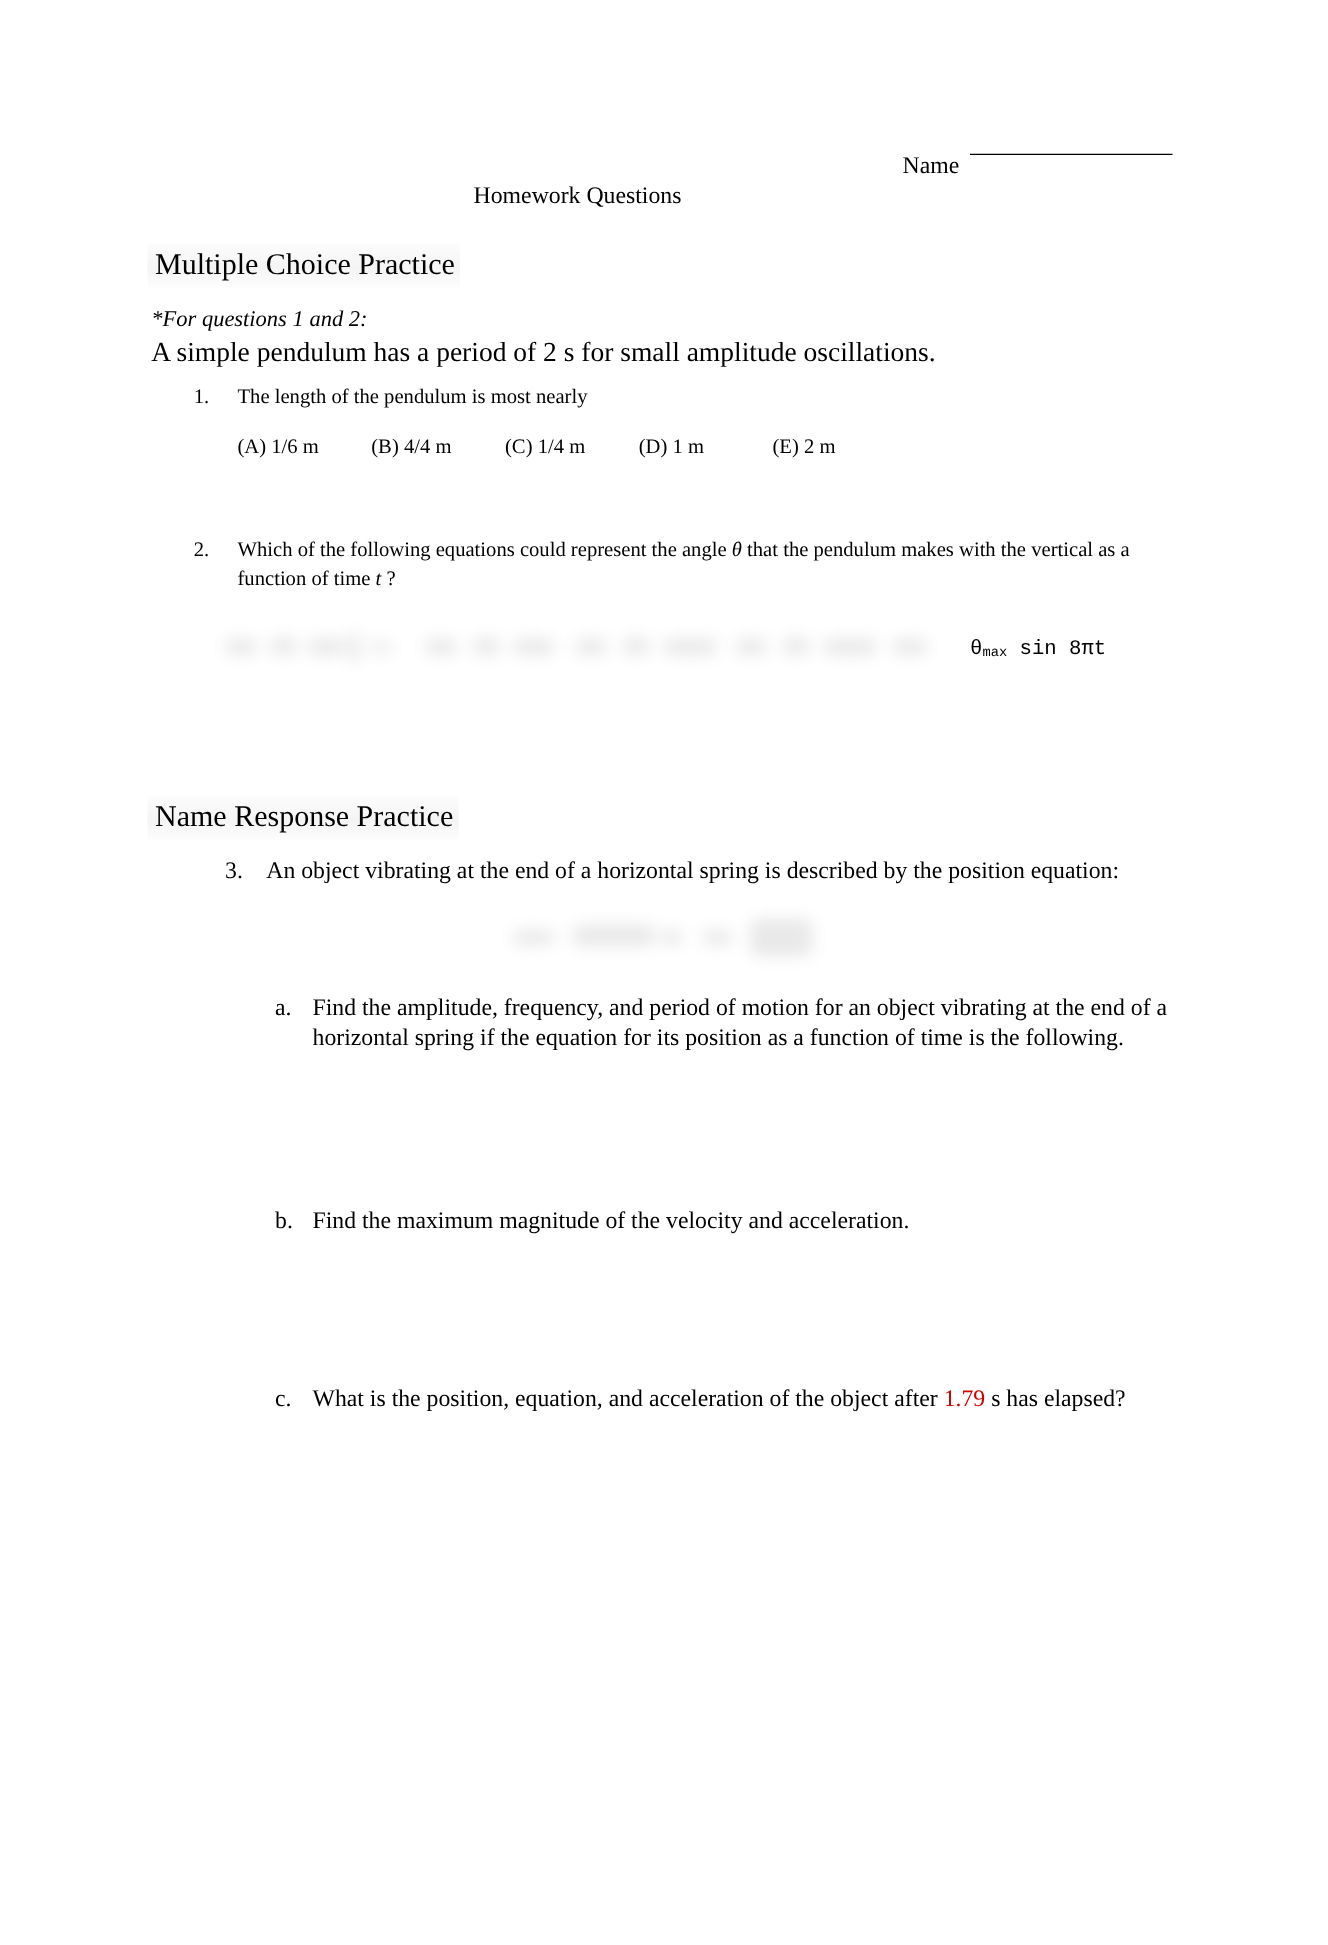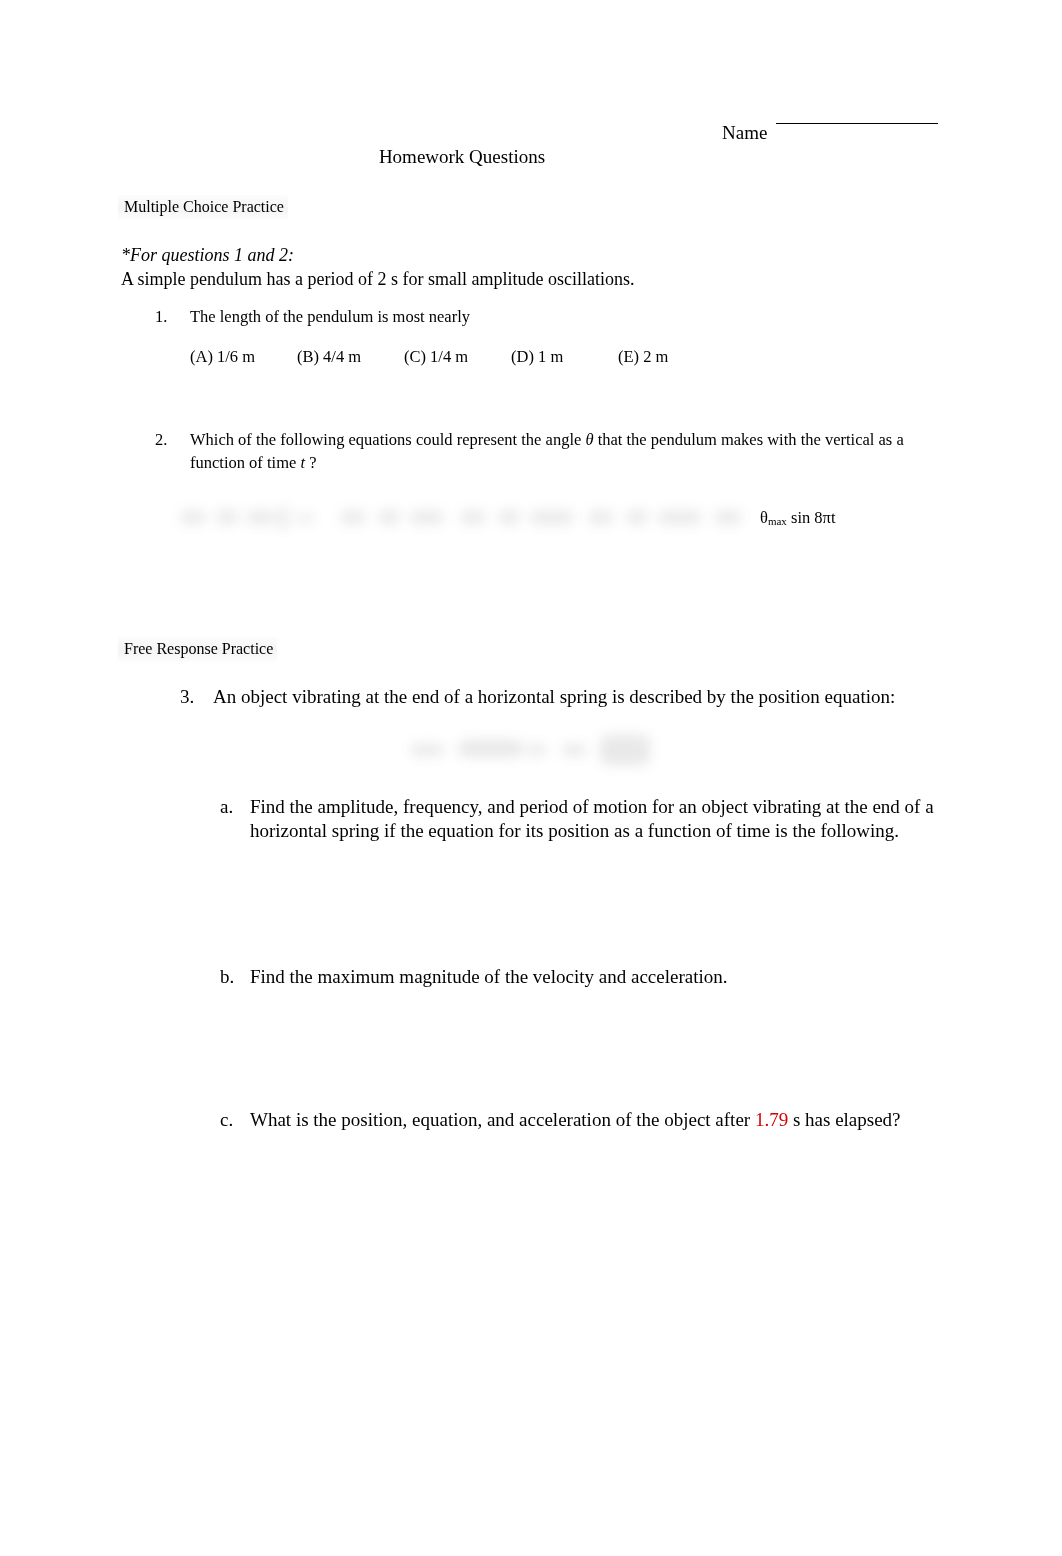--- a/index.html
+++ b/index.html
@@ -54,21 +54,21 @@
     width: 1062px;
     text-align: center;
     font-size: 18px;
     font-style: italic;
   }
   .doc-subtitle-inner { display: inline-block; transform: translateX(-1px); }
 
   
   .section-heading {
     position: absolute;
-    font-size: 16px;
+    font-size: 24px;
     line-height: 1.25;
     padding: 2px 4px 3px 6px;
     background: linear-gradient(to bottom,
                 rgba(0,0,0,0.012) 0%,
                 rgba(0,0,0,0.045) 55%,
                 rgba(0,0,0,0.008) 100%);
     border-radius: 1px;
   }
   #mc-heading { left: 118px; top: 195px; }
   #fr-heading { left: 118px; top: 637px; }
@@ -78,21 +78,21 @@
     position: absolute;
     left: 121px;
     top: 245px;
     font-size: 18px;
     font-style: italic;
   }
   .lead-plain {
     position: absolute;
     left: 121px;
     top: 269px;
-    font-size: 18px;
+    font-size: 22px;
   }
 
   .q-item {
     position: absolute;
     display: flex;
     align-items: flex-start;
   }
   .q-num {
     flex: 0 0 auto;
     text-align: left;
@@ -142,21 +142,22 @@
   .blur-smudge {
     position: absolute;
     background: #6d6d6d;
     border-radius: 7px;
     filter: blur(4.4px);
     opacity: 0.38;
   }
   .eq-clear {
     font-size: 16.5px;
     white-space: nowrap;
-    margin-left: 8px;
+    margin-left: 24px;
+    font-family: Liberation Mono, monospace;
   }
   .eq-clear sub {
     font-size: 11px;
     vertical-align: baseline;
     position: relative;
     top: 2px;
   }
 
   #q3-eq-row {
     position: absolute;
@@ -250,21 +251,21 @@
       <span class="blur-smudge" style="left:74px; top:6px;  width:44px; height:13px;"></span>
     </div>
 
     <div class="blur-group" style="width:40px;">
       <span class="blur-smudge" style="left:2px;  top:6px;  width:28px; height:13px;"></span>
     </div>
 
     <span class="eq-clear"><span>θ</span><sub>max</sub><span> sin 8πt</span></span>
   </div>
 
-  <div class="section-heading" id="fr-heading">Free Response Practice</div>
+  <div class="section-heading" id="fr-heading">Name Response Practice</div>
 
   <div class="q-item" id="q3">
     <span class="q-num">3.</span>
     <span class="q-body">An object vibrating at the end of a horizontal spring is described by the position equation:</span>
   </div>
 
   <div class="blur-row" id="q3-eq-row">
     <div class="blur-group" style="width:270px;height:40px;">
       <span class="blur-smudge" style="left:6px;   top:13px; width:34px; height:12px;"></span>
       <span class="blur-smudge" style="left:54px;  top:9px;  width:66px; height:17px;"></span>

